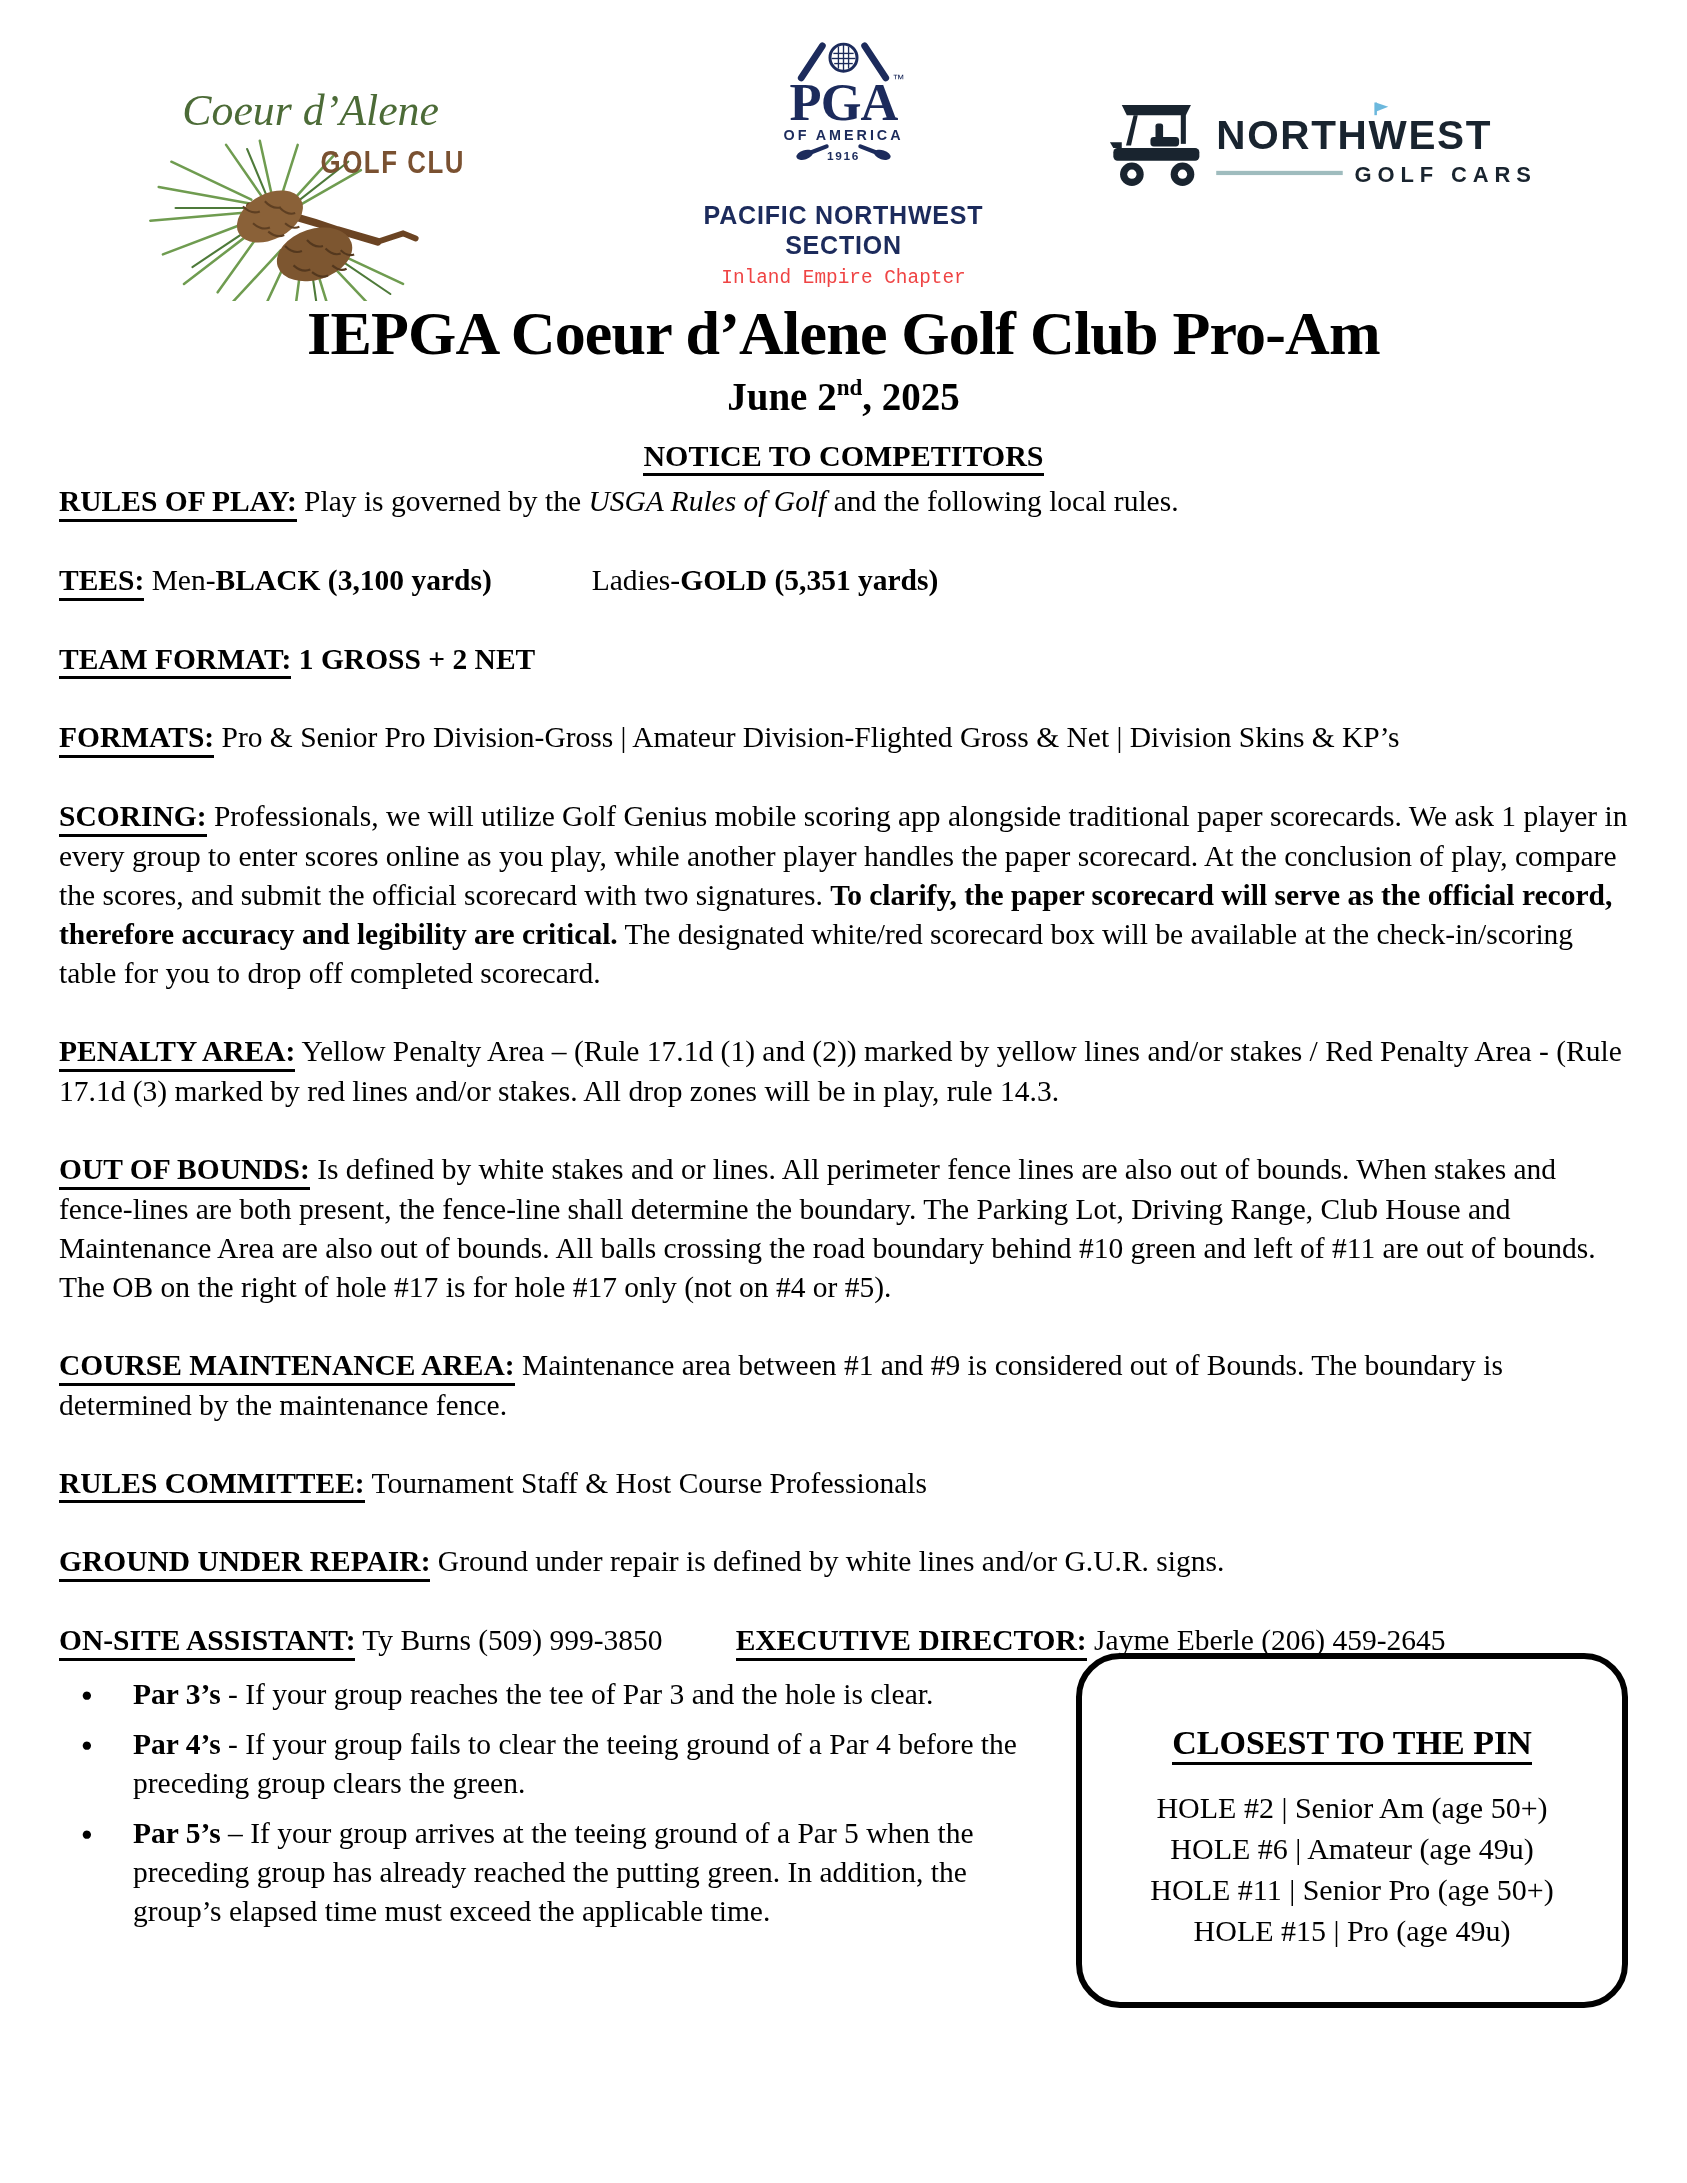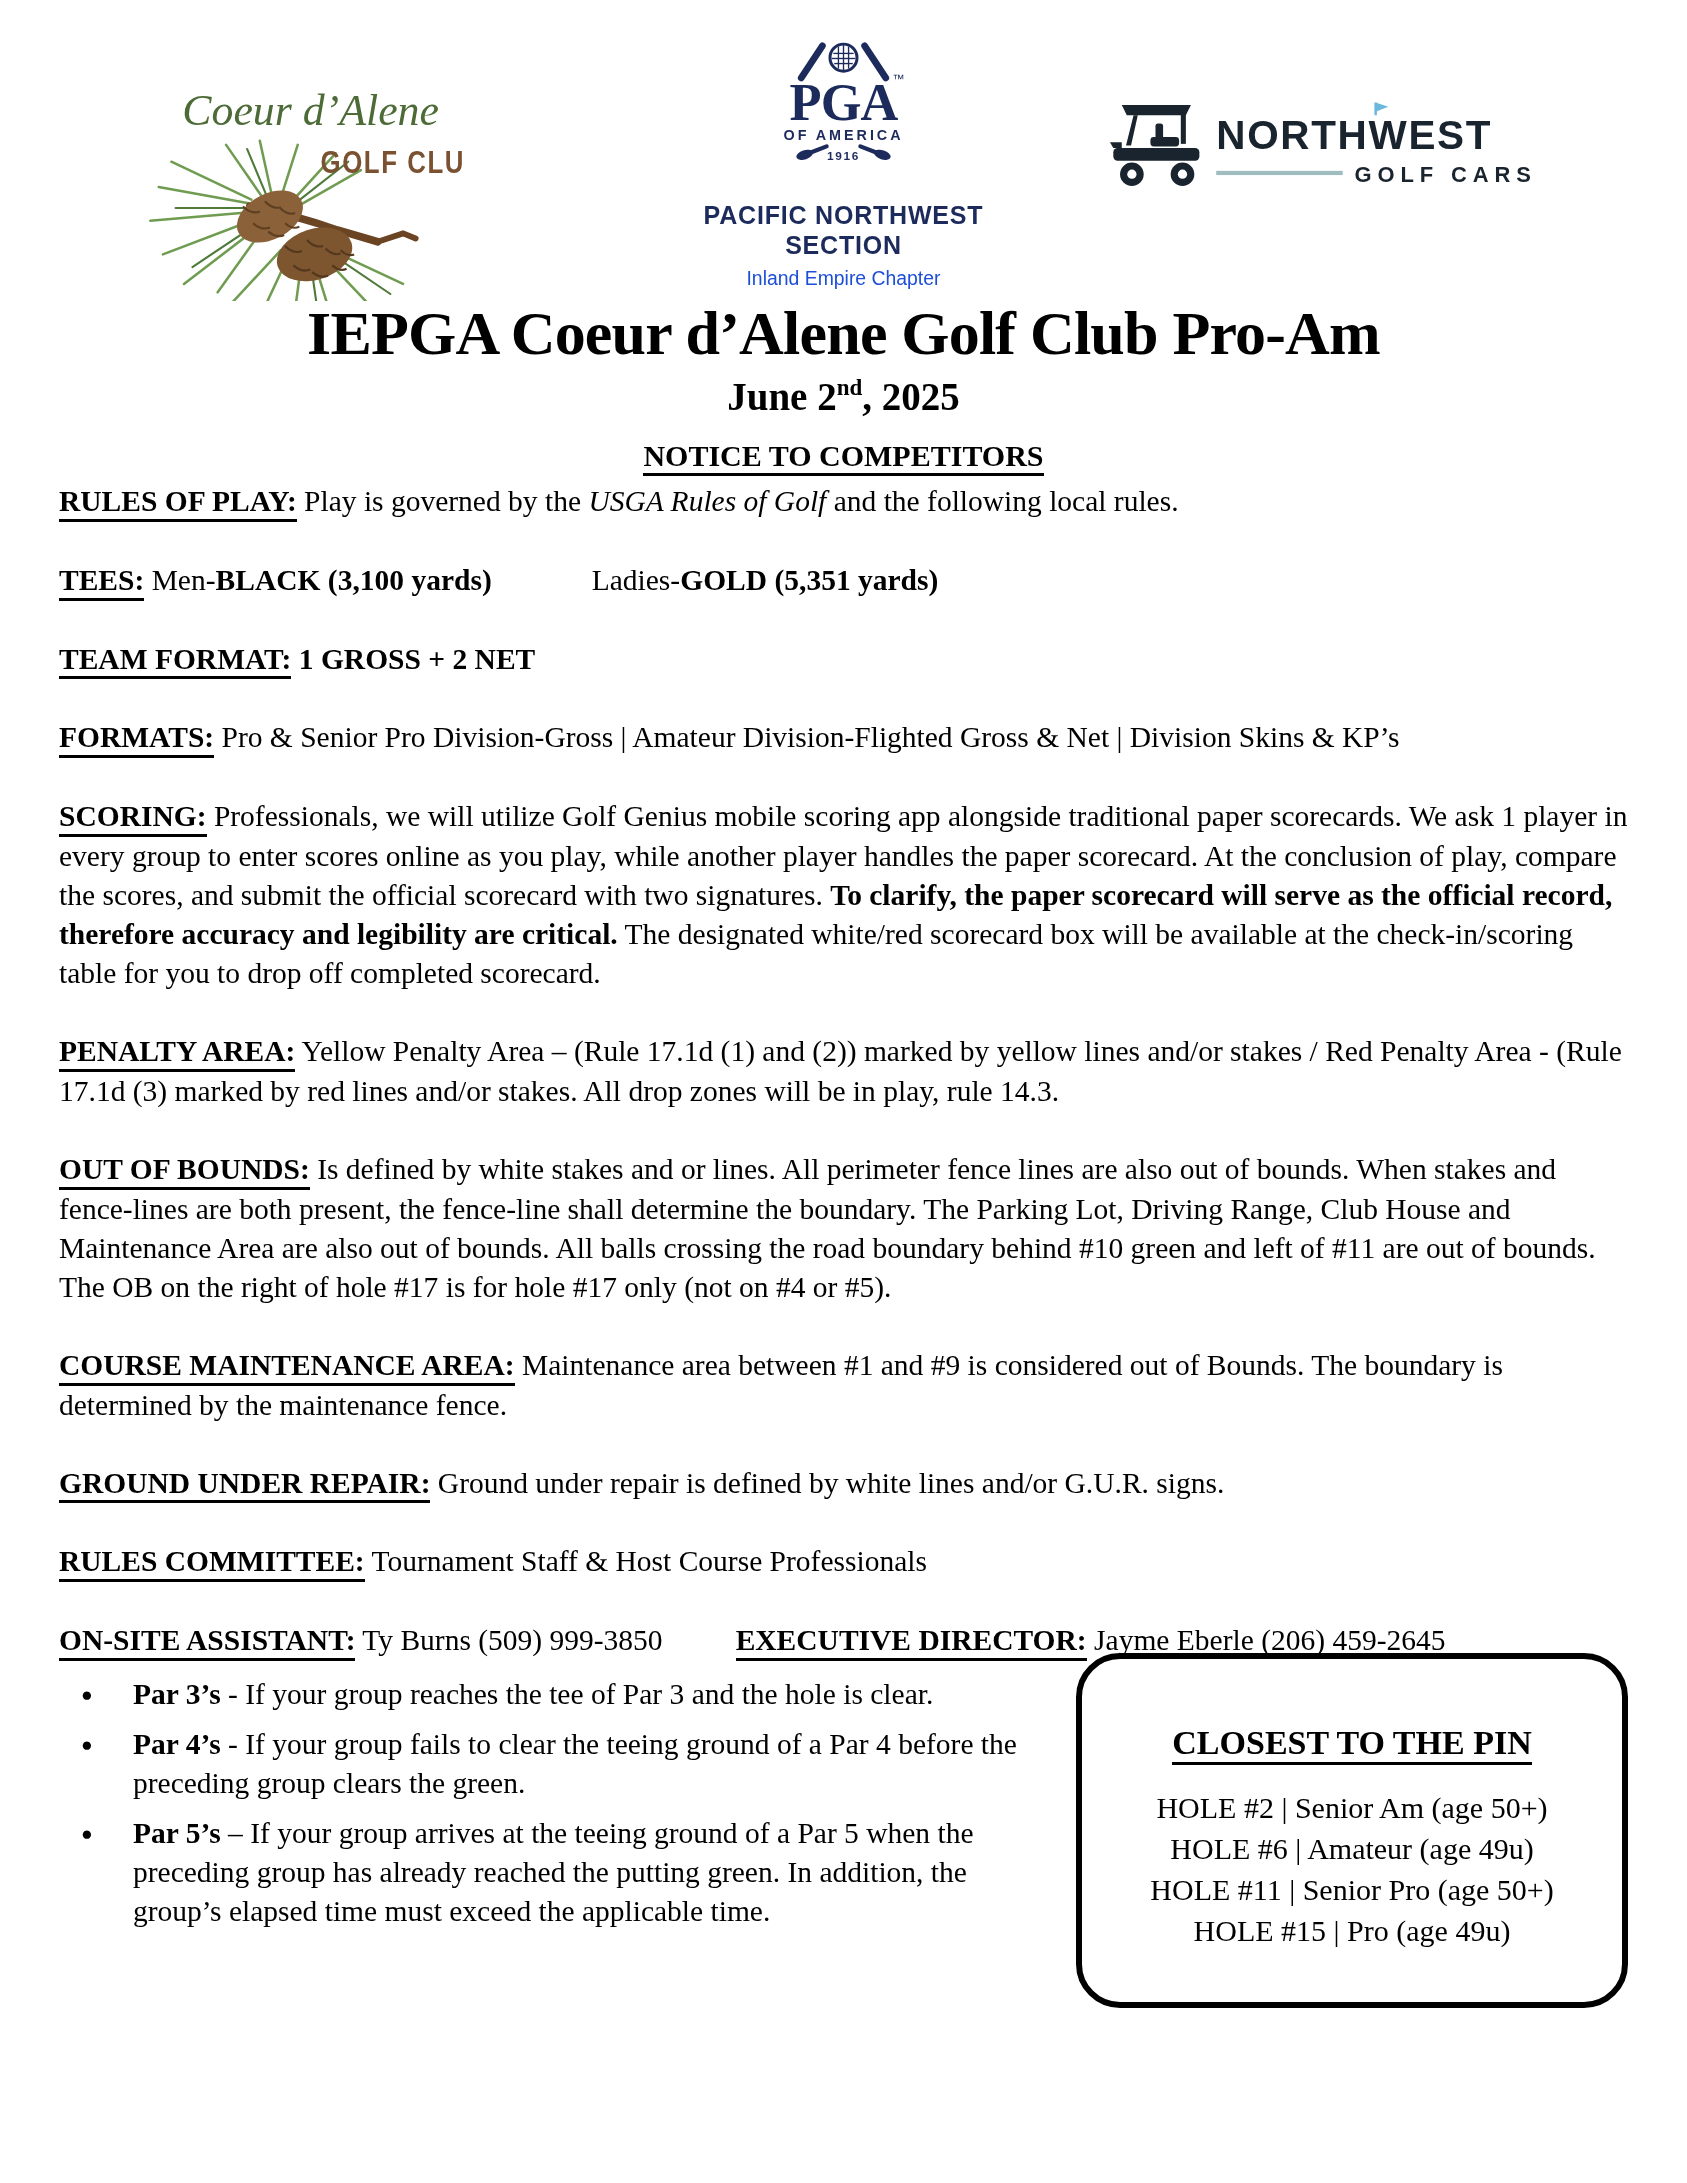--- a/index.html
+++ b/index.html
@@ -9,21 +9,21 @@
     font-family:"Liberation Serif", serif;
   }
   
   .hdr{position:relative;height:297px;}
   .logo-cda{position:absolute;left:125px;top:73px;width:337px;height:228px;}
   .logo-pga{position:absolute;left:50%;transform:translateX(-50%);top:39px;width:388px;text-align:center;}
   .pga-section{color:#1c2b5c;font-family:"Liberation Sans",sans-serif;font-weight:bold;
     font-size:25px;line-height:29.5px;letter-spacing:0.8px;margin-top:25px;}
   .pga-section2{color:#1c2b5c;font-family:"Liberation Sans",sans-serif;font-weight:bold;
     font-size:25px;line-height:29px;letter-spacing:0.8px;}
-  .pga-chapter{color:#1d4ed8;font-family:Liberation Sans, sans-serif;font-size:19.4px;margin-top:7.6px;}
+  .pga-chapter{color:#ef4444;font-family:Liberation Mono, monospace;font-size:19.4px;margin-top:7.6px;}
   .logo-nw{position:absolute;right:123px;top:100px;width:456px;height:97px;}
   
   .title{font-size:62px;font-weight:bold;text-align:center;margin:5px 0 0 0;line-height:1.02;letter-spacing:-0.8px;}
   .datewrap{text-align:center;font-size:39px;font-weight:bold;margin-top:8.4px;}
   .datewrap sup{font-size:23px;vertical-align:15px;}
   .notice{text-align:center;font-size:30px;font-weight:bold;margin-top:20px;}
   .u{border-bottom:3.4px solid #000;display:inline-block;padding-bottom:0.8px;line-height:1.12;}
   
   .doc{padding:0 59px;font-size:29.5px;line-height:39px;}
   .para{margin:39px 0 0 0;}
@@ -188,23 +188,23 @@
     <p class="para"><span class="lbl u">FORMATS:</span><span> Pro &amp; Senior Pro Division-Gross | Amateur Division-Flighted Gross &amp; Net | Division Skins &amp; KP’s</span></p>
 
     <p class="para"><span class="lbl u">SCORING:</span><span> Professionals, we will utilize Golf Genius mobile scoring app alongside traditional paper scorecards. We ask 1 player in every group to enter scores online as you play, while another player handles the paper scorecard. At the conclusion of play, compare the scores, and submit the official scorecard with two signatures. </span><span class="b">To clarify, the paper scorecard will serve as the official record, therefore accuracy and legibility are critical.</span><span> The designated white/red scorecard box will be available at the check-in/scoring table for you to drop off completed scorecard.</span></p>
 
     <p class="para"><span class="lbl u">PENALTY AREA:</span><span> Yellow Penalty Area – (Rule 17.1d (1) and (2)) marked by yellow lines and/or stakes / Red Penalty Area - (Rule 17.1d (3) marked by red lines and/or stakes.  All drop zones will be in play, rule 14.3.</span></p>
 
     <p class="para"><span class="lbl u">OUT OF BOUNDS:</span><span> Is defined by white stakes and or lines. All perimeter fence lines are also out of bounds. When stakes and fence-lines are both present, the fence-line shall determine the boundary. The Parking Lot, Driving Range, Club House and Maintenance Area are also out of bounds. All balls crossing the road boundary behind #10 green and left of #11 are out of bounds. The OB on the right of hole #17 is for hole #17 only (not on #4 or #5).</span></p>
 
     <p class="para"><span class="lbl u">COURSE MAINTENANCE AREA:</span><span> Maintenance area between #1 and #9 is considered out of Bounds. The boundary is determined by the maintenance fence.</span></p>
 
+    <p class="para"><span class="lbl u">RULES COMMITTEE:</span><span> Tournament Staff &amp; Host Course Professionals</span></p>
+
     <p class="para"><span class="lbl u">GROUND UNDER REPAIR:</span><span> Ground under repair is defined by white lines and/or G.U.R. signs.</span></p>
-
-    <p class="para"><span class="lbl u">RULES COMMITTEE:</span><span> Tournament Staff &amp; Host Course Professionals</span></p>
 
     <p class="para"><span class="lbl u">ON-SITE ASSISTANT:</span><span> Ty Burns (509) 999-3850</span><span class="exec-gap"></span><span class="lbl u">EXECUTIVE DIRECTOR:</span><span> Jayme Eberle (206) 459-2645</span></p>
 
 
     <div class="pace-row">
       <div class="pace-left">
         <ul class="bullets">
           <li><span class="b">Par 3’s</span><span> - If your group reaches the tee of Par 3 and the hole is clear.</span></li>
           <li><span class="b">Par 4’s</span><span> - If your group fails to clear the teeing ground of a Par 4 before the preceding group clears the green.</span></li>
           <li><span class="b">Par 5’s</span><span> – If your group arrives at the teeing ground of a Par 5 when the preceding group has already reached the putting green. In addition, the group’s elapsed time must exceed the applicable time.</span></li>

